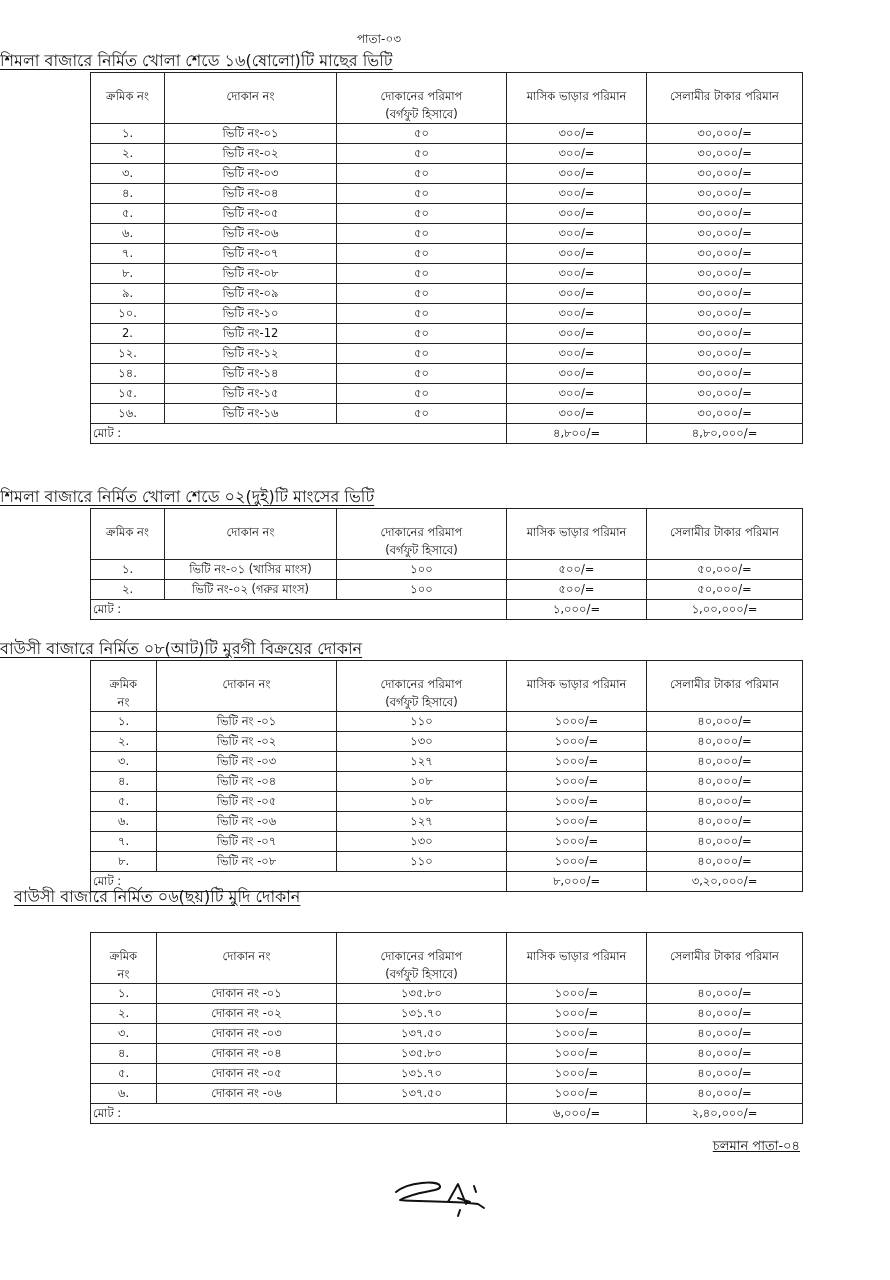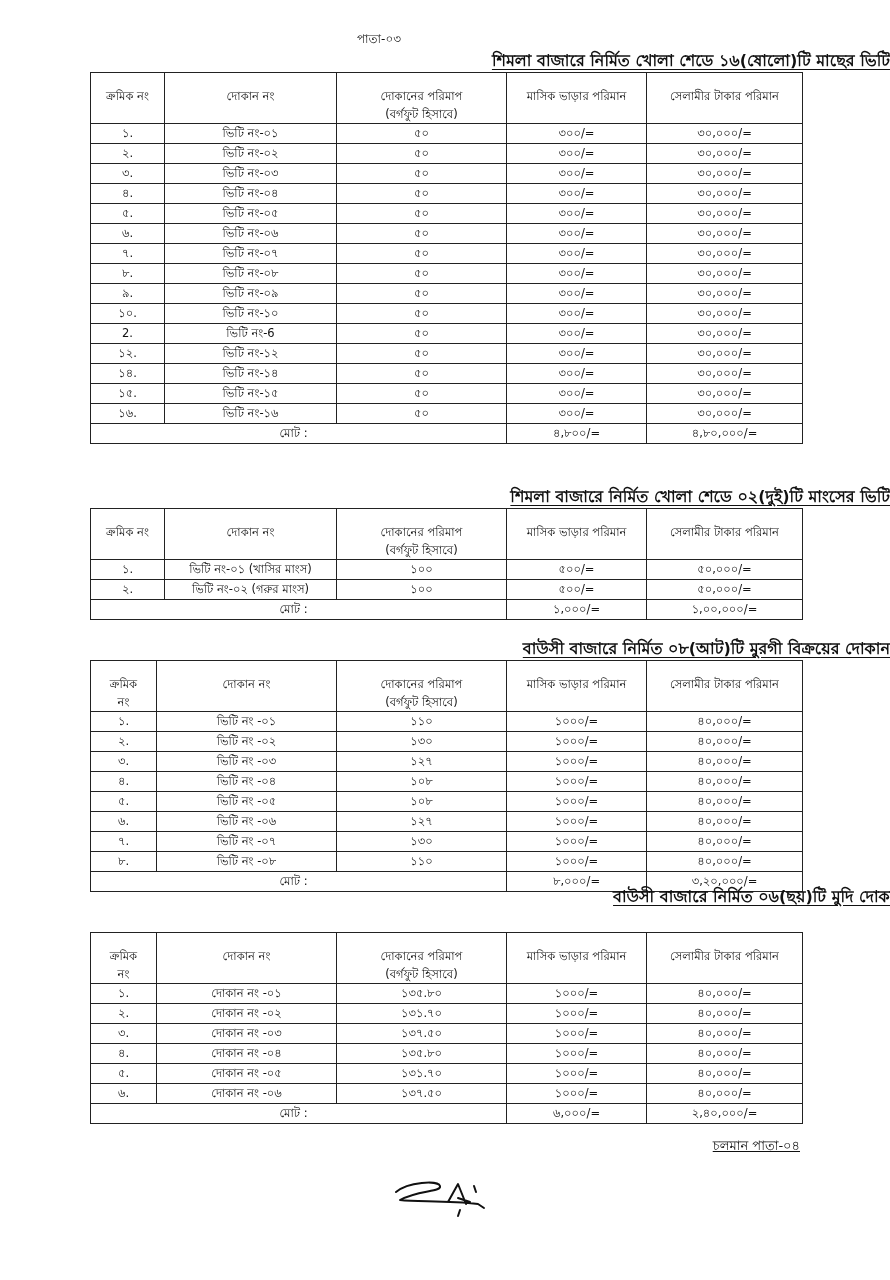--- a/index.html
+++ b/index.html
@@ -8,37 +8,37 @@
     font-family: "DejaVu Sans", "Liberation Sans", sans-serif;
     color: #111;
     position: relative;
     overflow: hidden;
   }
   .page-number {
     position: absolute; top: 30px; left: 0; width: 758px;
     text-align: center; font-size: 12px;
   }
   .section-title {
-    position: absolute; left: 0; width: 890px; text-align: right;
-    font-size: 16px; font-weight: bold; text-decoration: underline;
+    position: absolute; left: 0; width: 890px; text-align: left;
+    font-size: 16px; font-weight: normal; text-decoration: underline;
     text-underline-offset: 3px;
   }
   table.rent {
     position: absolute; left: 90px; width: 712px;
     border-collapse: collapse; table-layout: fixed;
     font-size: 11.5px;
   }
   table.rent td, table.rent th {
     border: 1.3px solid #222;
     text-align: center; vertical-align: top;
     font-weight: normal; padding: 0 2px;
     line-height: 19px; height: 20px;
   }
   table.rent th { line-height: 18px; padding-top: 14px; }
-  table.rent td.total-label { text-align: center; padding-right: 12px; }
+  table.rent td.total-label { text-align: left; padding-right: 12px; }
   .footer-next {
     position: absolute; top: 1136px; right: 90px; font-size: 13px; text-decoration: underline;
   }
   .signature { position: absolute; left: 388px; top: 1172px; }
 </style>
 </head>
 <body>
 
 <div class="page-number">পাতা-০৩</div>
 
@@ -129,21 +129,21 @@
       </tr>
       <tr>
         <td>১০.</td>
         <td>ভিটি নং-১০</td>
         <td>৫০</td>
         <td>৩০০/=</td>
         <td>৩০,০০০/=</td>
       </tr>
       <tr>
         <td>2.</td>
-        <td>ভিটি নং-6</td>
+        <td>ভিটি নং-12</td>
         <td>৫০</td>
         <td>৩০০/=</td>
         <td>৩০,০০০/=</td>
       </tr>
       <tr>
         <td>১২.</td>
         <td>ভিটি নং-১২</td>
         <td>৫০</td>
         <td>৩০০/=</td>
         <td>৩০,০০০/=</td>

